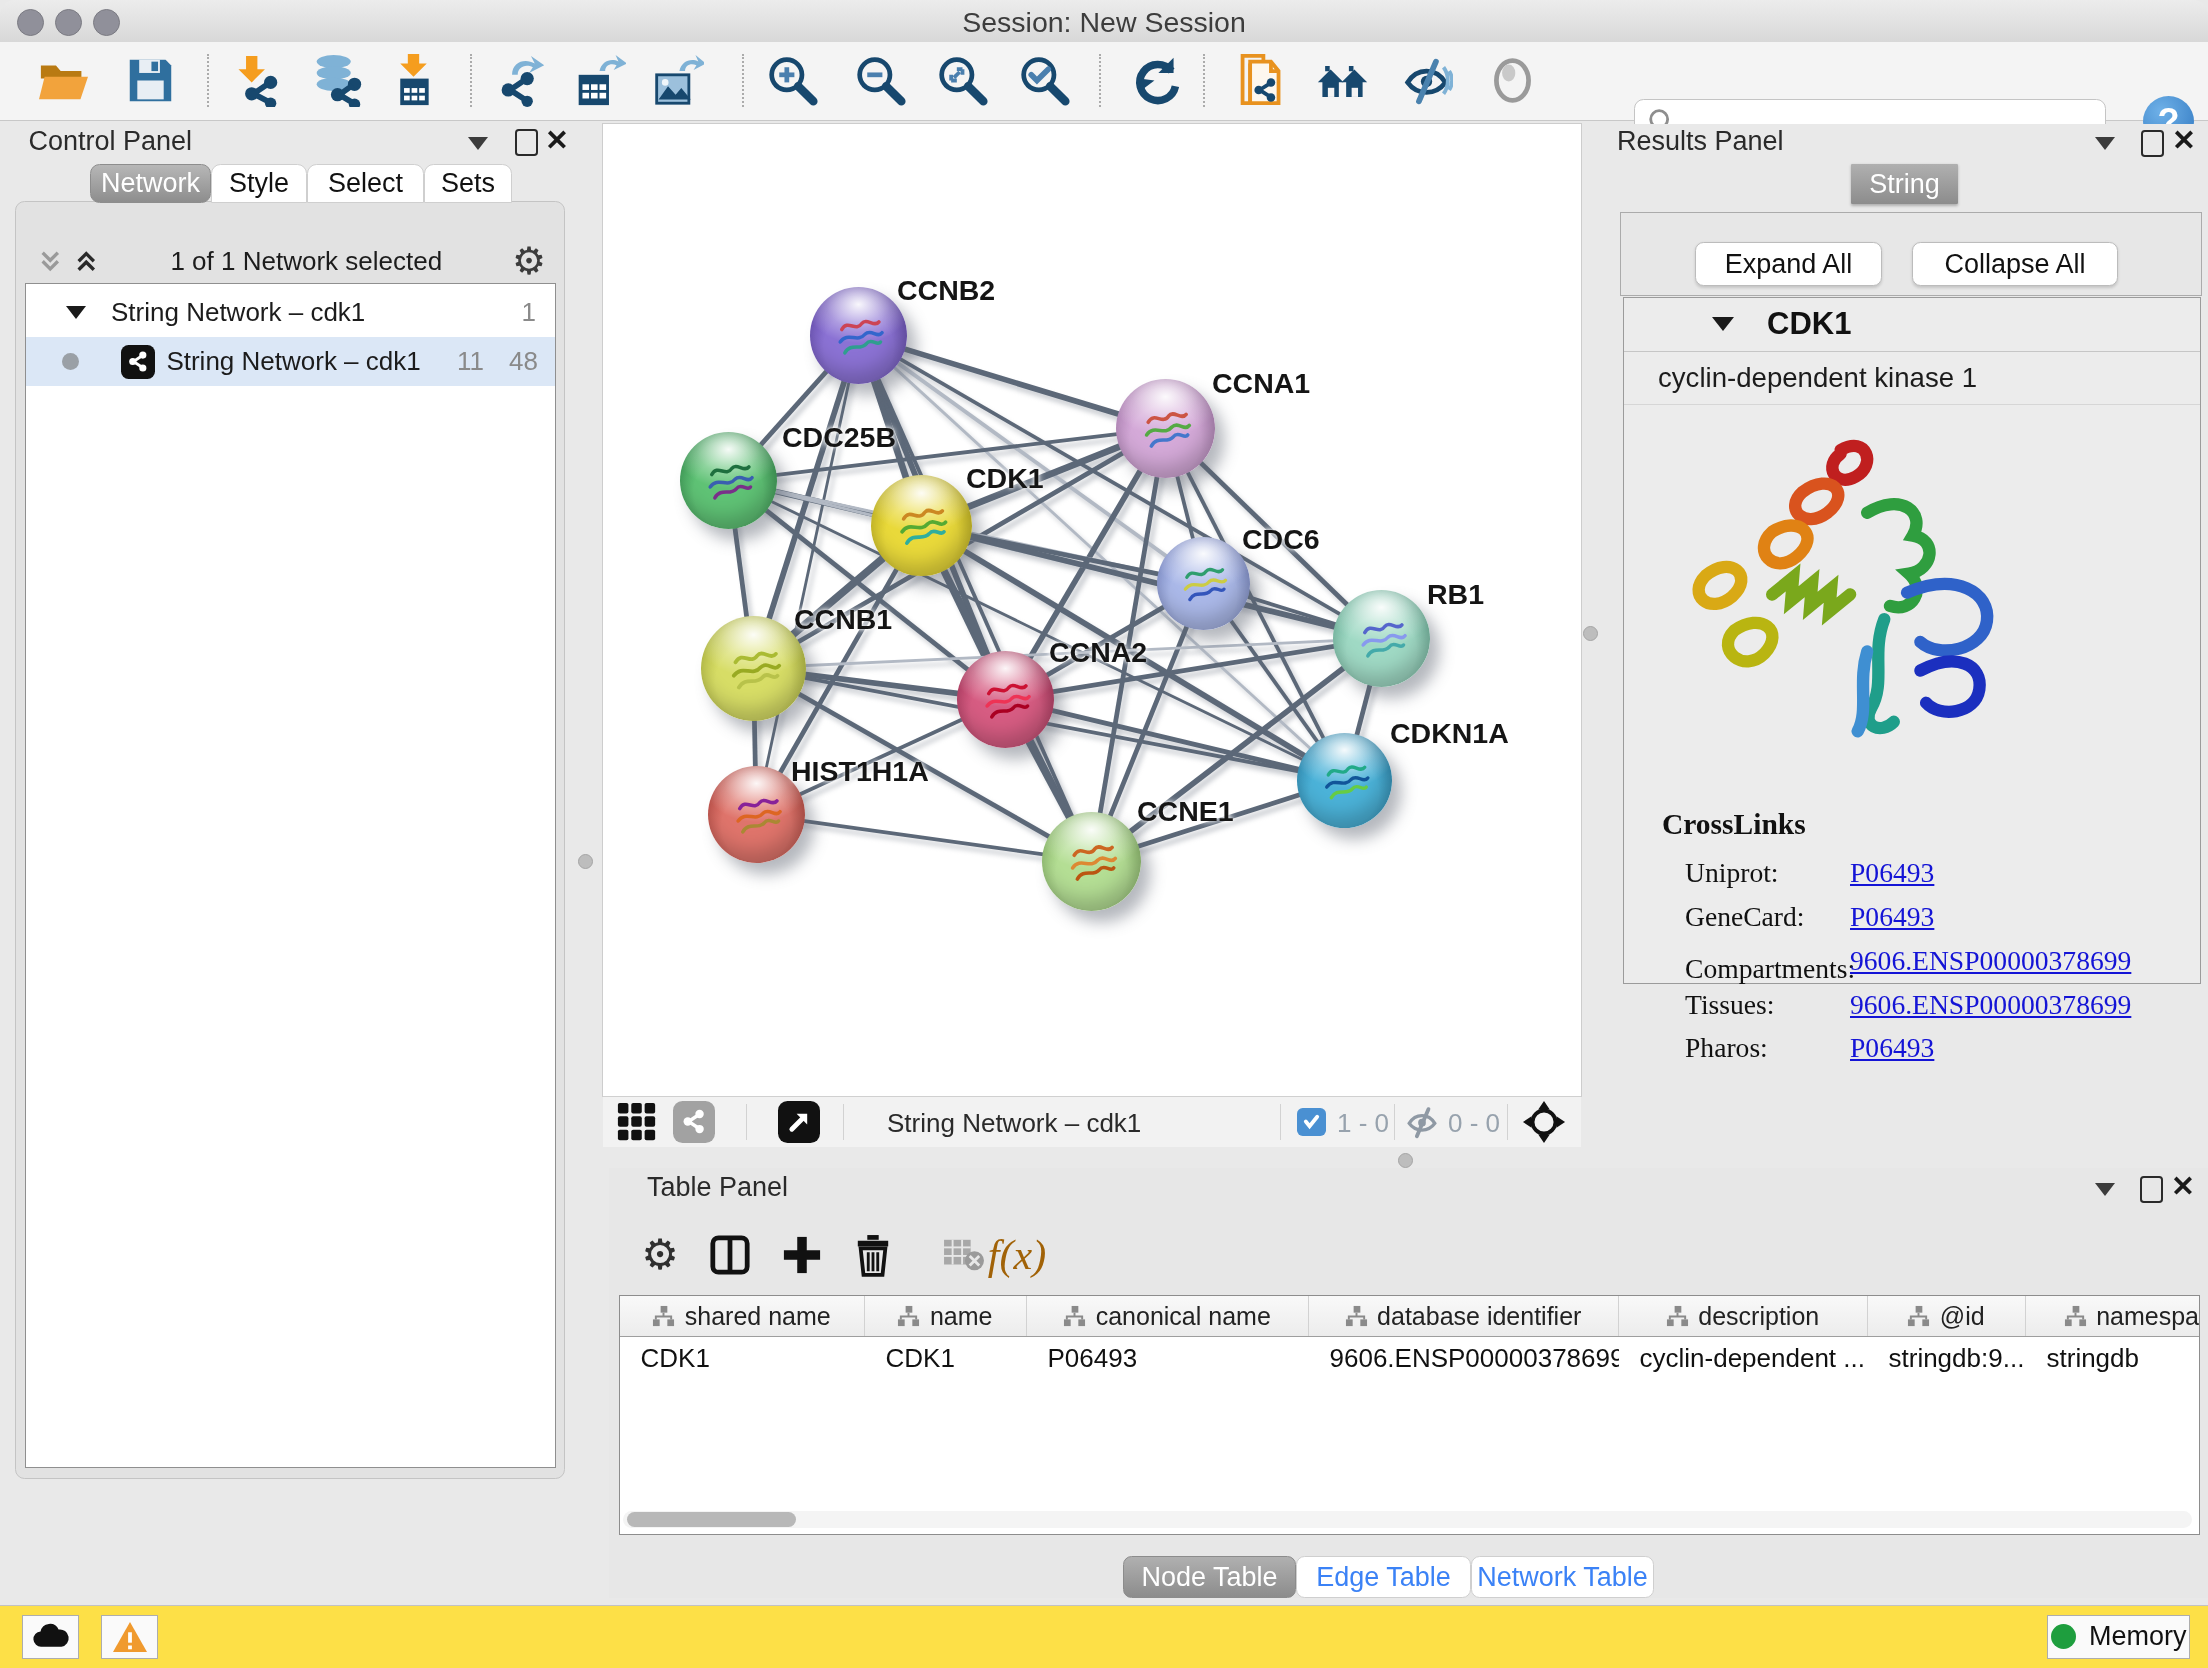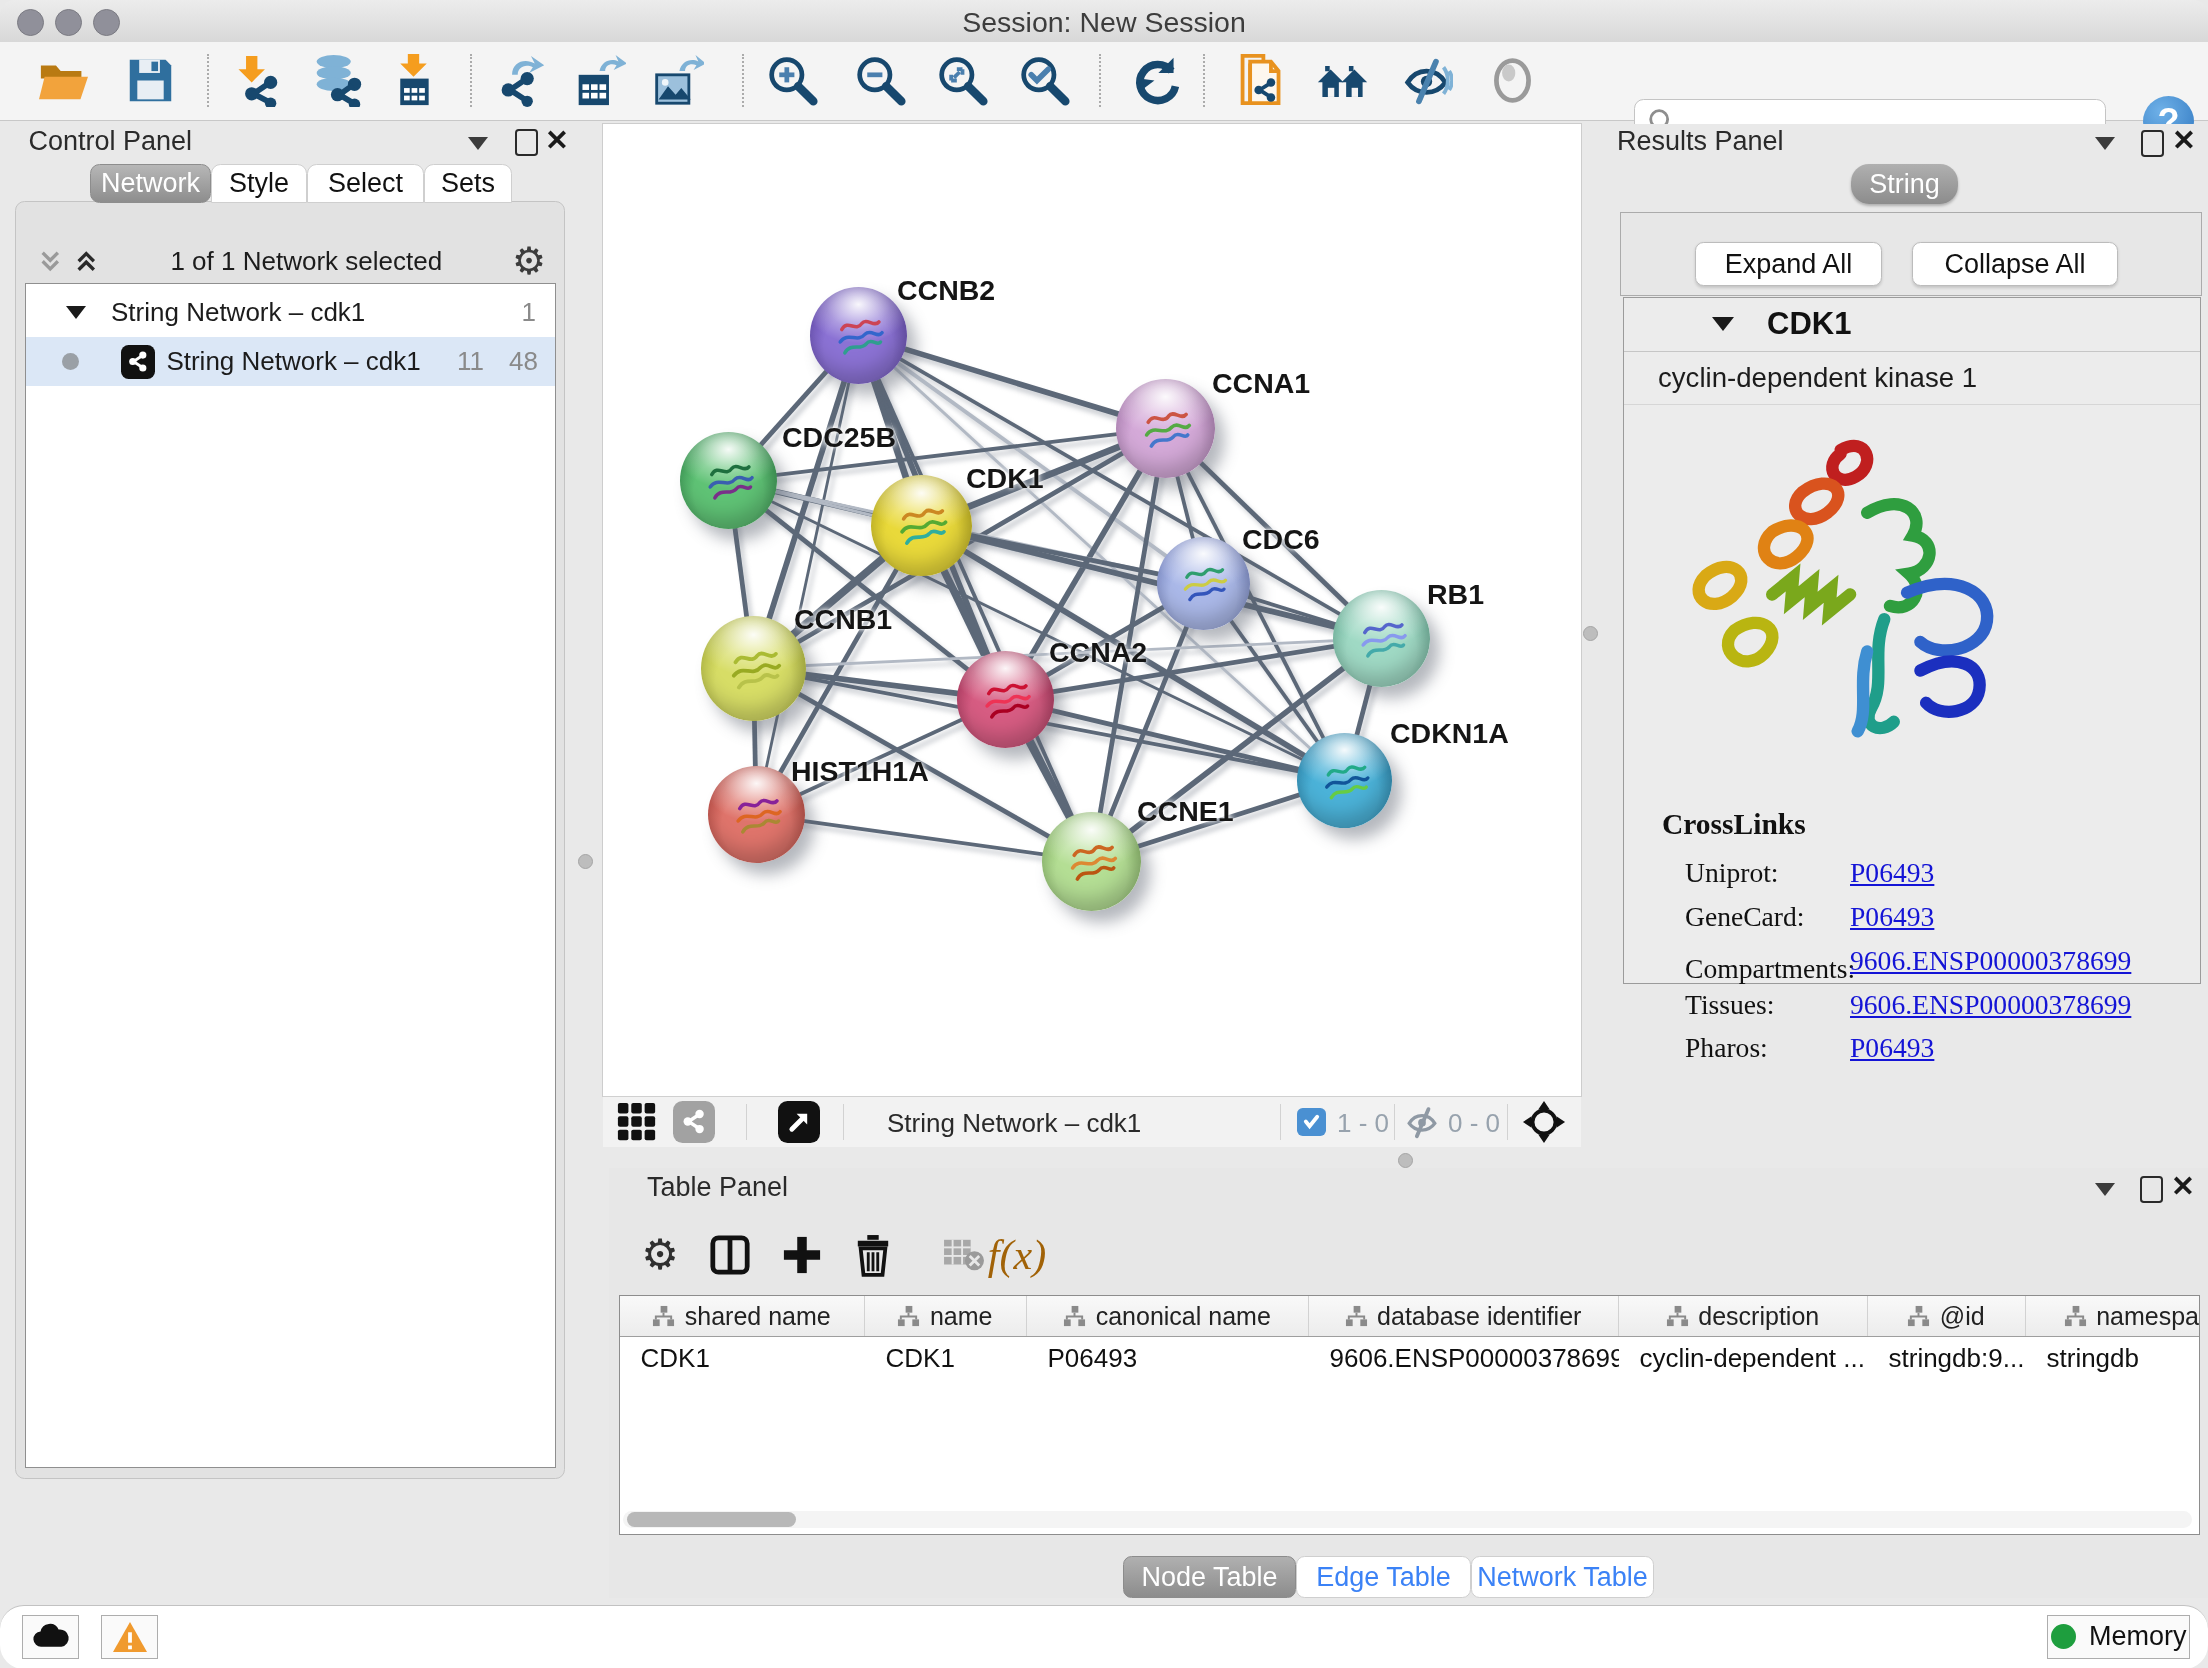--- a/index.html
+++ b/index.html
@@ -52,21 +52,21 @@
     border-top:1px solid #d0d0d0;}
   .nsb-item{position:absolute;top:3.8px;height:42px;display:flex;align-items:center;justify-content:center;}
   .nsb-sep{position:absolute;top:6.7px;height:36px;border-left:1px solid #d2d2d2;}
   .nsb-text{font-size:26px;color:#2a2a2a;white-space:nowrap;}
   .nsb-count{font-size:26px;color:#97a2ad;}
   .checkbox{width:28.5px;height:28.5px;background:#4a90d2;border-radius:5.7px;display:flex;align-items:center;justify-content:center;}
   
   .split-dot{position:absolute;width:13.3px;height:13.3px;border-radius:50%;background:#bdbdbd;border:1px solid #a5a5a5;}
   
   .results{position:absolute;left:1599px;top:124px;width:610px;height:1027px;background:#e9e9e9;}
-  .str-tab{position:absolute;left:252px;top:40px;width:107px;height:40px;border-radius:18px;
+  .str-tab{position:absolute;left:252px;top:40px;width:107px;height:40px;border-radius:1px;
     background:linear-gradient(#b0b0b0,#8c8c8c);color:#fff;font-size:27px;display:flex;align-items:center;justify-content:center;
     box-shadow:0 1.9px 2.9px rgba(0,0,0,.25);}
   .res-btnbox{position:absolute;left:21px;top:88px;width:582px;height:84px;background:#e7e7e7;
     border:1.9px solid #ababab;box-sizing:border-box;}
   .res-btn{position:absolute;top:21px;height:42px;background:#fff;border:1px solid #bcbcbc;border-radius:8.6px;
     font-size:27px;display:flex;align-items:center;justify-content:center;box-shadow:0 1.9px 2.9px rgba(0,0,0,.15);color:#111;margin-top:8px;}
   .cdk-box{position:absolute;left:24px;top:173px;width:578px;height:687px;background:#ececec;
     border:1.9px solid #9b9b9b;box-sizing:border-box;}
   .cdk-head{position:absolute;left:0;top:0;width:100%;height:53px;border-bottom:1px solid #c6c6c6;}
   .cdk-name{position:absolute;left:143px;top:7.6px;font-size:31px;font-weight:bold;color:#111;}
@@ -86,21 +86,21 @@
     border-right:1px solid #d2d2d2;box-sizing:border-box;flex:0 0 auto;overflow:hidden;white-space:nowrap;}
   .td-row{display:flex;height:42px;}
   .td{font-size:26px;color:#111;padding-left:21px;display:flex;align-items:center;flex:0 0 auto;
     box-sizing:border-box;overflow:hidden;white-space:nowrap;}
   .hscroll{position:absolute;left:3.8px;bottom:5.7px;width:1569px;height:17px;background:#f4f4f4;border-radius:8.6px;}
   .hthumb{position:absolute;left:3.8px;top:1px;width:169px;height:15px;background:#b8b8b8;border-radius:7.6px;}
   .bottom-tab{position:absolute;top:388px;height:42px;display:flex;align-items:center;justify-content:center;
     font-size:27px;border:1px solid #cfcfcf;background:#fff;color:#3b82f6;box-sizing:border-box;border-radius:8.6px;}
   .bottom-tab.sel{background:linear-gradient(#b0b0b0,#8c8c8c);color:#fff;border-color:#8c8c8c;}
   
-  .bottombar{position:absolute;left:0;top:1605px;width:2208px;height:63px;background:#ffffff;border-top:1.9px solid #c2c2c2;border-radius:24px;}
+  .bottombar{position:absolute;left:0;top:1605px;width:2208px;height:63px;background:#fde047;border-top:1.9px solid #c2c2c2;}
   .bb-btn{position:absolute;top:8.6px;height:44px;background:#fafafa;border:1.9px solid #adadad;
     display:flex;align-items:center;justify-content:center;box-sizing:border-box;}
   .mem-dot{width:25px;height:25px;border-radius:50%;background:#1e9e3e;margin-right:13.3px;}
   .mem-label{font-size:27px;color:#111;}
 </style>
 </head>
 <body>
 
 <div class="window">
 

